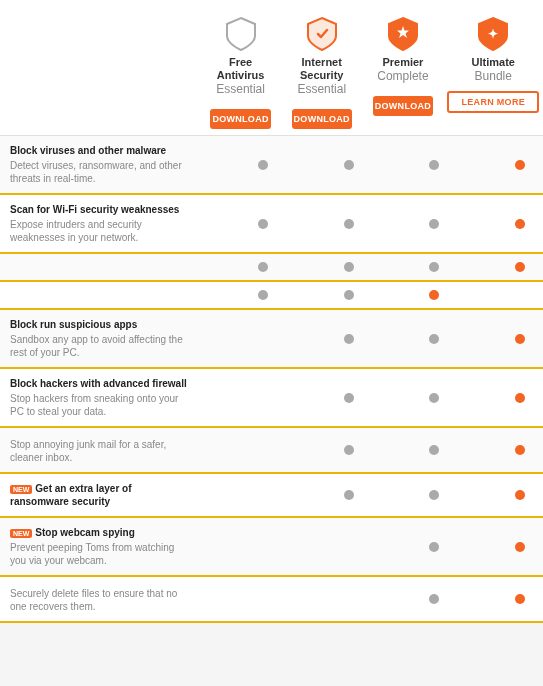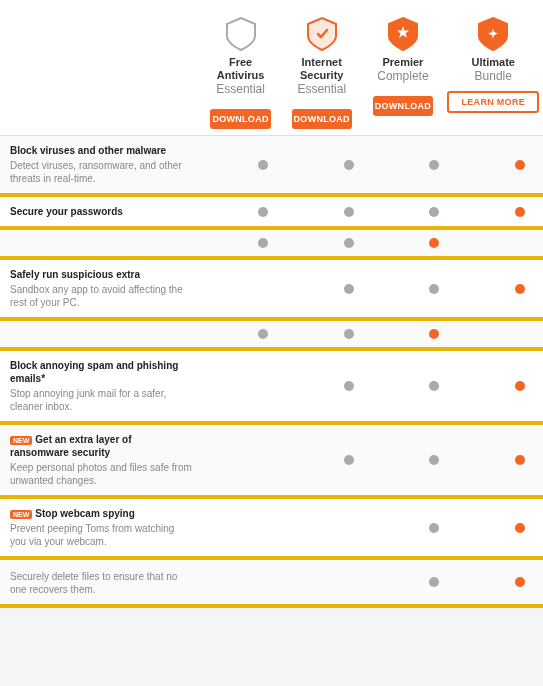--- a/index.html
+++ b/index.html
@@ -75,21 +75,21 @@
       letter-spacing: 0.3px;
       white-space: nowrap;
       margin-top: 2px;
     }
     .features-table {
       width: 100%;
     }
     .feature-row {
       display: grid;
       grid-template-columns: 200px 1fr 1fr 1fr 1fr;
-      border-bottom: 4px solid #eab308;
+      border-bottom: 2px solid #eab308;
       align-items: center;
       gap: 40px;
     }
     .feature-row:nth-child(odd) {
       background: #fafafa;
     }
     .feature-row:nth-child(even) {
       background: #fff;
     }
     .feature-desc {
@@ -201,103 +201,122 @@
         </div>
         <div class="check-cell">
           <div class="dot-grey"></div>
         </div>
         <div class="check-cell">
           <div class="dot-orange"></div>
         </div>
       </div>
       <div class="feature-row">
         <div class="feature-desc">
-          <div class="feature-title">Secure your passwords</div>
-        </div>
-        <div class="check-cell">
-          <div class="dot-grey"></div>
-        </div>
-        <div class="check-cell">
-          <div class="dot-grey"></div>
-        </div>
-        <div class="check-cell">
-          <div class="dot-grey"></div>
-        </div>
-        <div class="check-cell">
-          <div class="dot-orange"></div>
-        </div>
-      </div>
-      <div class="feature-row">
-        <div class="check-cell">
-          <div class="dot-none"></div>
-        </div>
-        <div class="check-cell">
-          <div class="dot-grey"></div>
-        </div>
-        <div class="check-cell">
-          <div class="dot-grey"></div>
-        </div>
-        <div class="check-cell">
-          <div class="dot-orange"></div>
-        </div>
-      </div>
-      <div class="feature-row">
-        <div class="feature-desc">
-          <div class="feature-title">Safely run suspicious extra</div>
+          <div class="feature-title">Scan for Wi-Fi security weaknesses</div>
+          <div class="feature-sub">Expose intruders and security weaknesses in your network.</div>
+        </div>
+        <div class="check-cell">
+          <div class="dot-grey"></div>
+        </div>
+        <div class="check-cell">
+          <div class="dot-grey"></div>
+        </div>
+        <div class="check-cell">
+          <div class="dot-grey"></div>
+        </div>
+        <div class="check-cell">
+          <div class="dot-orange"></div>
+        </div>
+      </div>
+      <div class="feature-row">
+        <div class="feature-desc">
+        </div>
+        <div class="check-cell">
+          <div class="dot-grey"></div>
+        </div>
+        <div class="check-cell">
+          <div class="dot-grey"></div>
+        </div>
+        <div class="check-cell">
+          <div class="dot-grey"></div>
+        </div>
+        <div class="check-cell">
+          <div class="dot-orange"></div>
+        </div>
+      </div>
+      <div class="feature-row">
+        <div class="check-cell">
+          <div class="dot-none"></div>
+        </div>
+        <div class="check-cell">
+          <div class="dot-grey"></div>
+        </div>
+        <div class="check-cell">
+          <div class="dot-grey"></div>
+        </div>
+        <div class="check-cell">
+          <div class="dot-orange"></div>
+        </div>
+      </div>
+      <div class="feature-row">
+        <div class="feature-desc">
+          <div class="feature-title">Block run suspicious apps</div>
           <div class="feature-sub">Sandbox any app to avoid affecting the rest of your PC.</div>
         </div>
         <div class="check-cell">
           <div class="dot-none"></div>
         </div>
         <div class="check-cell">
           <div class="dot-grey"></div>
         </div>
         <div class="check-cell">
           <div class="dot-grey"></div>
         </div>
         <div class="check-cell">
           <div class="dot-orange"></div>
         </div>
       </div>
       <div class="feature-row">
-        <div class="check-cell">
-          <div class="dot-none"></div>
-        </div>
-        <div class="check-cell">
-          <div class="dot-grey"></div>
-        </div>
-        <div class="check-cell">
-          <div class="dot-grey"></div>
-        </div>
-        <div class="check-cell">
-          <div class="dot-orange"></div>
-        </div>
-      </div>
-      <div class="feature-row">
-        <div class="feature-desc">
-          <div class="feature-title">Block annoying spam and phishing emails*</div>
+        <div class="feature-desc">
+          <div class="feature-title">Block hackers with advanced firewall</div>
+          <div class="feature-sub">Stop hackers from sneaking onto your PC to steal your data.</div>
+        </div>
+        <div class="check-cell">
+          <div class="dot-none"></div>
+        </div>
+        <div class="check-cell">
+          <div class="dot-grey"></div>
+        </div>
+        <div class="check-cell">
+          <div class="dot-grey"></div>
+        </div>
+        <div class="check-cell">
+          <div class="dot-orange"></div>
+        </div>
+      </div>
+      <div class="feature-row">
+        <div class="feature-desc">
           <div class="feature-sub">Stop annoying junk mail for a safer, cleaner inbox.</div>
         </div>
         <div class="check-cell">
           <div class="dot-none"></div>
         </div>
         <div class="check-cell">
           <div class="dot-grey"></div>
         </div>
         <div class="check-cell">
           <div class="dot-grey"></div>
         </div>
         <div class="check-cell">
           <div class="dot-orange"></div>
         </div>
       </div>
       <div class="feature-row">
         <div class="feature-desc">
           <div class="feature-title"><span class="badge-new">NEW</span>Get an extra layer of ransomware security</div>
-          <div class="feature-sub">Keep personal photos and files safe from unwanted changes.</div>
         </div>
         <div class="check-cell">
           <div class="dot-none"></div>
         </div>
         <div class="check-cell">
           <div class="dot-grey"></div>
         </div>
         <div class="check-cell">
           <div class="dot-grey"></div>
         </div>

